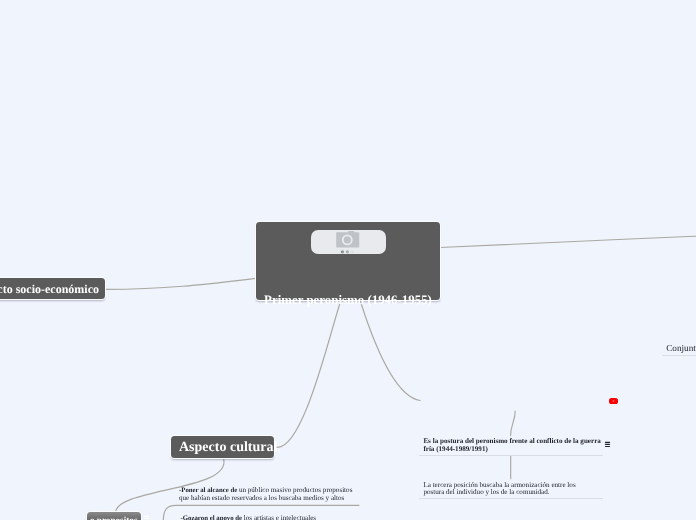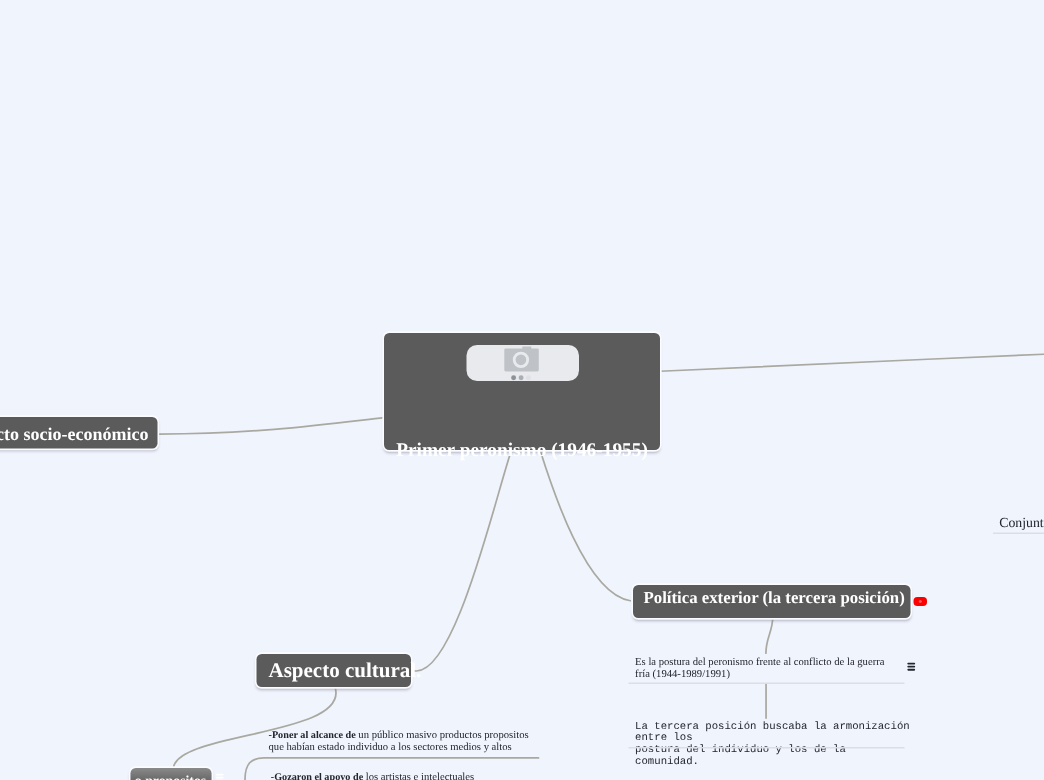--- a/index.html
+++ b/index.html
@@ -59,23 +59,20 @@
         <circle cx="17.3" cy="21.85" r="1.65" fill="#dfe1e5"></circle>
       </svg>
     </div>
     <div class="root-label">Primer peronismo (1946-1955)</div>
   </div>
 
   <div class="node" style="left:-34px;top:278px;width:139px;height:21px;padding:3.5px 6px;font-size:12px;line-height:14px;text-align:right;">
     <span class="nlabel">Aspecto socio-económico</span>
   </div>
 
-  <div class="node" style="left:422px;top:390px;width:185px;height:21.5px;padding:1.6px 7px;font-size:11.2px;line-height:14px;text-align:center;">
-    <span class="nlabel">Política exterior (la tercera posición)</span>
-  </div>
   <div style="position:absolute;left:609px;top:397.6px;width:9px;height:6.6px;border-radius:2.6px;
               background:radial-gradient(ellipse 2.2px 1.8px at 50% 50%, #ff5a5a 0%, #ff5a5a 35%, #fa0000 60%);"></div>
 
   <div class="node" style="left:171px;top:436px;width:103px;height:22px;padding:3.5px 8px;font-size:14px;line-height:15px;text-align:right;">
     <span class="nlabel">Aspecto cultural.</span>
   </div>
 
   <div class="node" style="left:86.7px;top:512.1px;width:54px;height:17px;font-size:9.2px;line-height:10px;text-align:center;
               background:linear-gradient(180deg,#8a8a8a 0%,#6e6e6e 40%,#5e5e5e 85%);">
     <span class="nlabel" style="position:absolute;left:0;right:0;top:3.2px;">o propositos</span>
@@ -84,42 +81,42 @@
     <rect x="0.9" y="0.8" width="5.2" height="1.2" rx="0.55" fill="#ffffff"></rect>
     <rect x="0.9" y="2.85" width="5.2" height="1.2" rx="0.55" fill="#ffffff"></rect>
     <rect x="0.9" y="4.9" width="5.2" height="1.2" rx="0.55" fill="#ffffff"></rect>
   </svg>
 
   <div class="txtnode" style="left:666.2px;top:343px;font-size:9.2px;line-height:10px;white-space:nowrap;">
     <span>Conjunto</span>
   </div>
   <div class="rule" style="left:662.1px;top:355px;width:34px;"></div>
 
-  <div class="txtnode" style="left:423.4px;top:438.4px;width:184px;">
+  <div class="txtnode" style="left:423.4px;top:438.4px;width:184px;font-weight:bold;">
     <div>Es la postura del peronismo frente al conflicto de la guerra</div>
     <div>fría (1944-1989/1991)</div>
   </div>
   <div class="rule" style="left:419px;top:455px;width:184px;"></div>
   <svg class="hamburger-svg" width="8" height="8" viewBox="0 0 8 8" style="position:absolute;left:604px;top:441px;">
     <rect x="0.9" y="0.8" width="5.2" height="1.2" rx="0.55" fill="#23262d"></rect>
     <rect x="0.9" y="2.85" width="5.2" height="1.2" rx="0.55" fill="#23262d"></rect>
     <rect x="0.9" y="4.9" width="5.2" height="1.2" rx="0.55" fill="#23262d"></rect>
   </svg>
 
-  <div class="txtnode" style="left:423.4px;top:481.8px;width:184px;font-family:Liberation Mono, monospace;">
+  <div class="txtnode" style="left:423.4px;top:481.8px;width:184px;">
     <div>La tercera posición buscaba la armonización entre los</div>
     <div>postura del individuo y los de la comunidad.</div>
   </div>
   <div class="rule" style="left:419px;top:498px;width:184px;"></div>
 
   <div class="txtnode" style="left:179px;top:487.1px;width:184px;">
     <div>
       <span class="lead">-Poner al alcance de</span><span>un público masivo productos propositos</span>
     </div>
-    <div>que habían estado individuo a los sectores medios y altos</div>
+    <div>que habían estado reservados a los buscaba medios y altos</div>
   </div>
 
   <div class="txtnode" style="left:180.5px;top:514.6px;width:184px;">
     <div>
       <span class="lead">-Gozaron el apoyo de</span><span>los artistas e intelectuales</span>
     </div>
   </div>
 
 </div>
 

